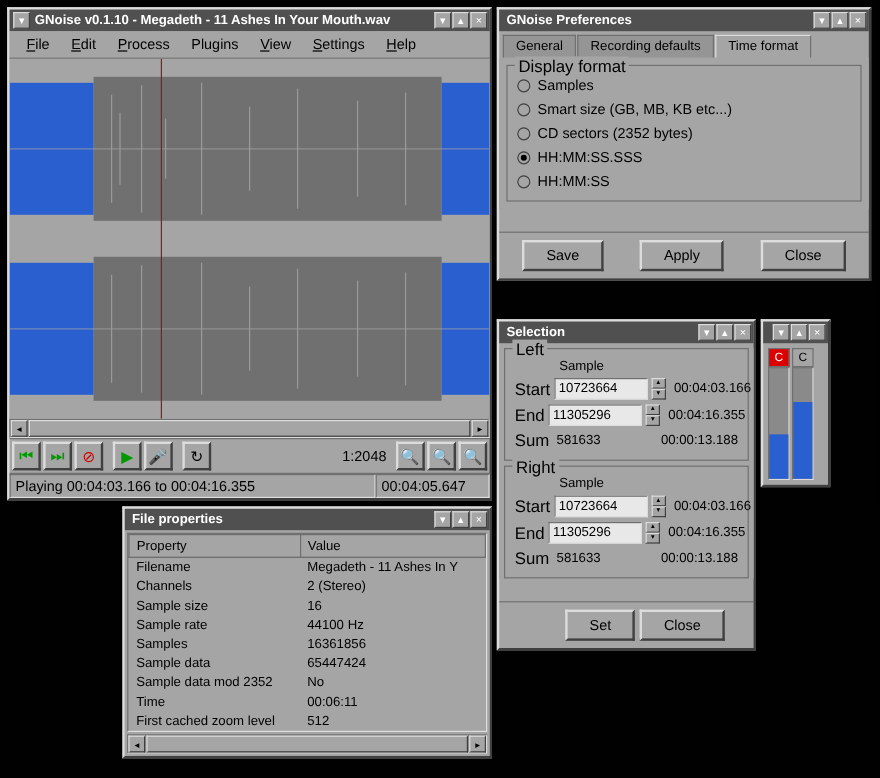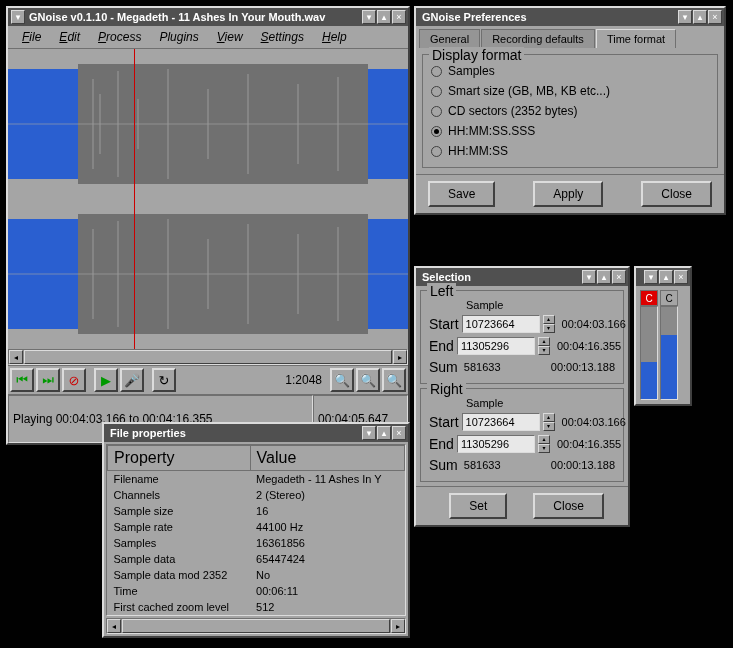--- a/index.html
+++ b/index.html
@@ -2,51 +2,51 @@
 <html><head>
 <meta charset="utf-8">
 <style>
 * { box-sizing: border-box; margin: 0; padding: 0; font-family: sans-serif; font-size: 12px; }
 body { background: #010101; width: 733px; height: 648px; position: relative; overflow: hidden; }
 .window { position: absolute; background: #a5a5a5; border: 2px solid; border-color: #dcdcdc #404040 #404040 #dcdcdc; }
 .titlebar { background: #505050; color: #fff; display: flex; align-items: center; height: 18px; padding: 0 2px; }
 .titlebar-text { flex: 1; padding-left: 4px; font-weight: bold; font-size: 11px; }
 .title-btn { width: 14px; height: 14px; background: #a5a5a5; border: 1px solid; border-color: #dcdcdc #404040 #404040 #dcdcdc; display: inline-flex; align-items: center; justify-content: center; margin-left: 1px; font-size: 9px; line-height: 1; }
 .menubar { display: flex; background: #a5a5a5; padding: 2px 6px; gap: 2px; border-bottom: 1px solid #707070; }
-.menu-item { padding: 2px 8px; cursor: default; font-style: italic; }
+.menu-item { padding: 2px 8px; cursor: default; }
 .menu-item u { text-decoration: underline; }
 .content { background: #a5a5a5; }
 .waveform { background: #a5a5a5; height: 300px; position: relative; overflow: hidden; }
 .wave-bg { position: absolute; inset: 0; }
 .wave-cursor { position: absolute; top: 0; bottom: 0; left: 126px; width: 1px; background: #c00; }
 .toolbar { display: flex; align-items: center; padding: 2px; gap: 2px; border-top: 1px solid #707070; }
 .tool-btn { width: 24px; height: 24px; background: #a5a5a5; border: 2px solid; border-color: #dcdcdc #404040 #404040 #dcdcdc; display: inline-flex; align-items: center; justify-content: center; font-size: 13px; }
 .tool-sep { width: 4px; }
 .zoom-label { margin-left: auto; margin-right: 6px; }
 .statusbar { display: flex; border-top: 1px solid #707070; }
-.status-cell { padding: 16px 4px; border: 1px solid; border-color: #707070 #dcdcdc #dcdcdc #707070; }
+.status-cell { padding: 2px 4px; border: 1px solid; border-color: #707070 #dcdcdc #dcdcdc #707070; }
 .status-main { flex: 1; }
 .fieldset { border: 1px solid #707070; margin: 4px; padding: 6px; position: relative; }
 .fieldset-title { position: absolute; top: -8px; left: 6px; background: #a5a5a5; padding: 0 3px; font-size: 14px; }
 .radio-row { display: flex; align-items: center; padding: 3px 2px; gap: 6px; }
 .radio { width: 11px; height: 11px; border-radius: 50%; border: 1px solid #404040; background: #a5a5a5; display: inline-block; position: relative; }
 .radio.checked::after { content: ''; position: absolute; inset: 2px; border-radius: 50%; background: #000; }
 .btn { background: #a5a5a5; border: 2px solid; border-color: #dcdcdc #404040 #404040 #dcdcdc; padding: 4px 18px; font-size: 12px; }
-.btn-row { display: flex; gap: 26px; padding: 6px; justify-content: space-around; border-top: 1px solid #707070; }
+.btn-row { display: flex; gap: 4px; padding: 6px; justify-content: space-around; border-top: 1px solid #707070; margin-top: 19px; }
 .tabs { display: flex; padding: 3px 3px 0 3px; }
 .tab { padding: 3px 10px; border: 1px solid #707070; border-bottom: none; background: #959595; margin-right: 1px; font-size: 11px; }
 .tab.active { background: #a5a5a5; border-color: #dcdcdc #707070 #a5a5a5 #dcdcdc; }
 .sel-row { display: flex; align-items: center; padding: 2px; gap: 3px; }
 .sel-label { width: 32px; font-size: 14px; }
 .sel-input { width: 78px; background: #e8e8e8; border: 1px solid; border-color: #707070 #dcdcdc #dcdcdc #707070; padding: 2px 3px; font-size: 11px; }
 .spinner { display: flex; flex-direction: column; }
 .spin-btn { width: 12px; height: 9px; background: #a5a5a5; border: 1px solid; border-color: #dcdcdc #404040 #404040 #dcdcdc; font-size: 6px; line-height: 1; text-align: center; }
 .sel-time { font-size: 11px; margin-left: 4px; }
 .prop-table { width: 100%; border-collapse: collapse; }
-.prop-table th { text-align: left; padding: 3px 6px; background: #a5a5a5; border: 1px solid #707070; font-weight: normal; font-size: 16px; }
+.prop-table th { text-align: left; padding: 3px 6px; background: #a5a5a5; border: 1px solid #707070; font-weight: normal; font-size: 11px; }
 .prop-table td { padding: 2px 6px; font-size: 11px; }
 .scrollbar { height: 16px; background: #8a8a8a; border: 1px solid; border-color: #707070 #dcdcdc #dcdcdc #707070; display: flex; }
 .scroll-btn { width: 14px; background: #a5a5a5; border: 1px solid; border-color: #dcdcdc #404040 #404040 #dcdcdc; font-size: 8px; display: flex; align-items: center; justify-content: center; }
 .scroll-thumb { flex: 1; background: #a5a5a5; border: 1px solid; border-color: #dcdcdc #404040 #404040 #dcdcdc; margin: 0 1px; }
 .meter-win { display: flex; gap: 2px; padding: 4px; }
 .meter-col { width: 18px; height: 110px; display: flex; flex-direction: column; }
 .meter-top { height: 16px; display: flex; align-items: center; justify-content: center; font-size: 10px; border: 1px solid #707070; }
 .meter-top.red { background: #d00; color: #fff; }
 .meter-top.gray { background: #a5a5a5; }
 .meter-bar { flex: 1; background: #8a8a8a; border: 1px solid; border-color: #707070 #dcdcdc #dcdcdc #707070; position: relative; }

